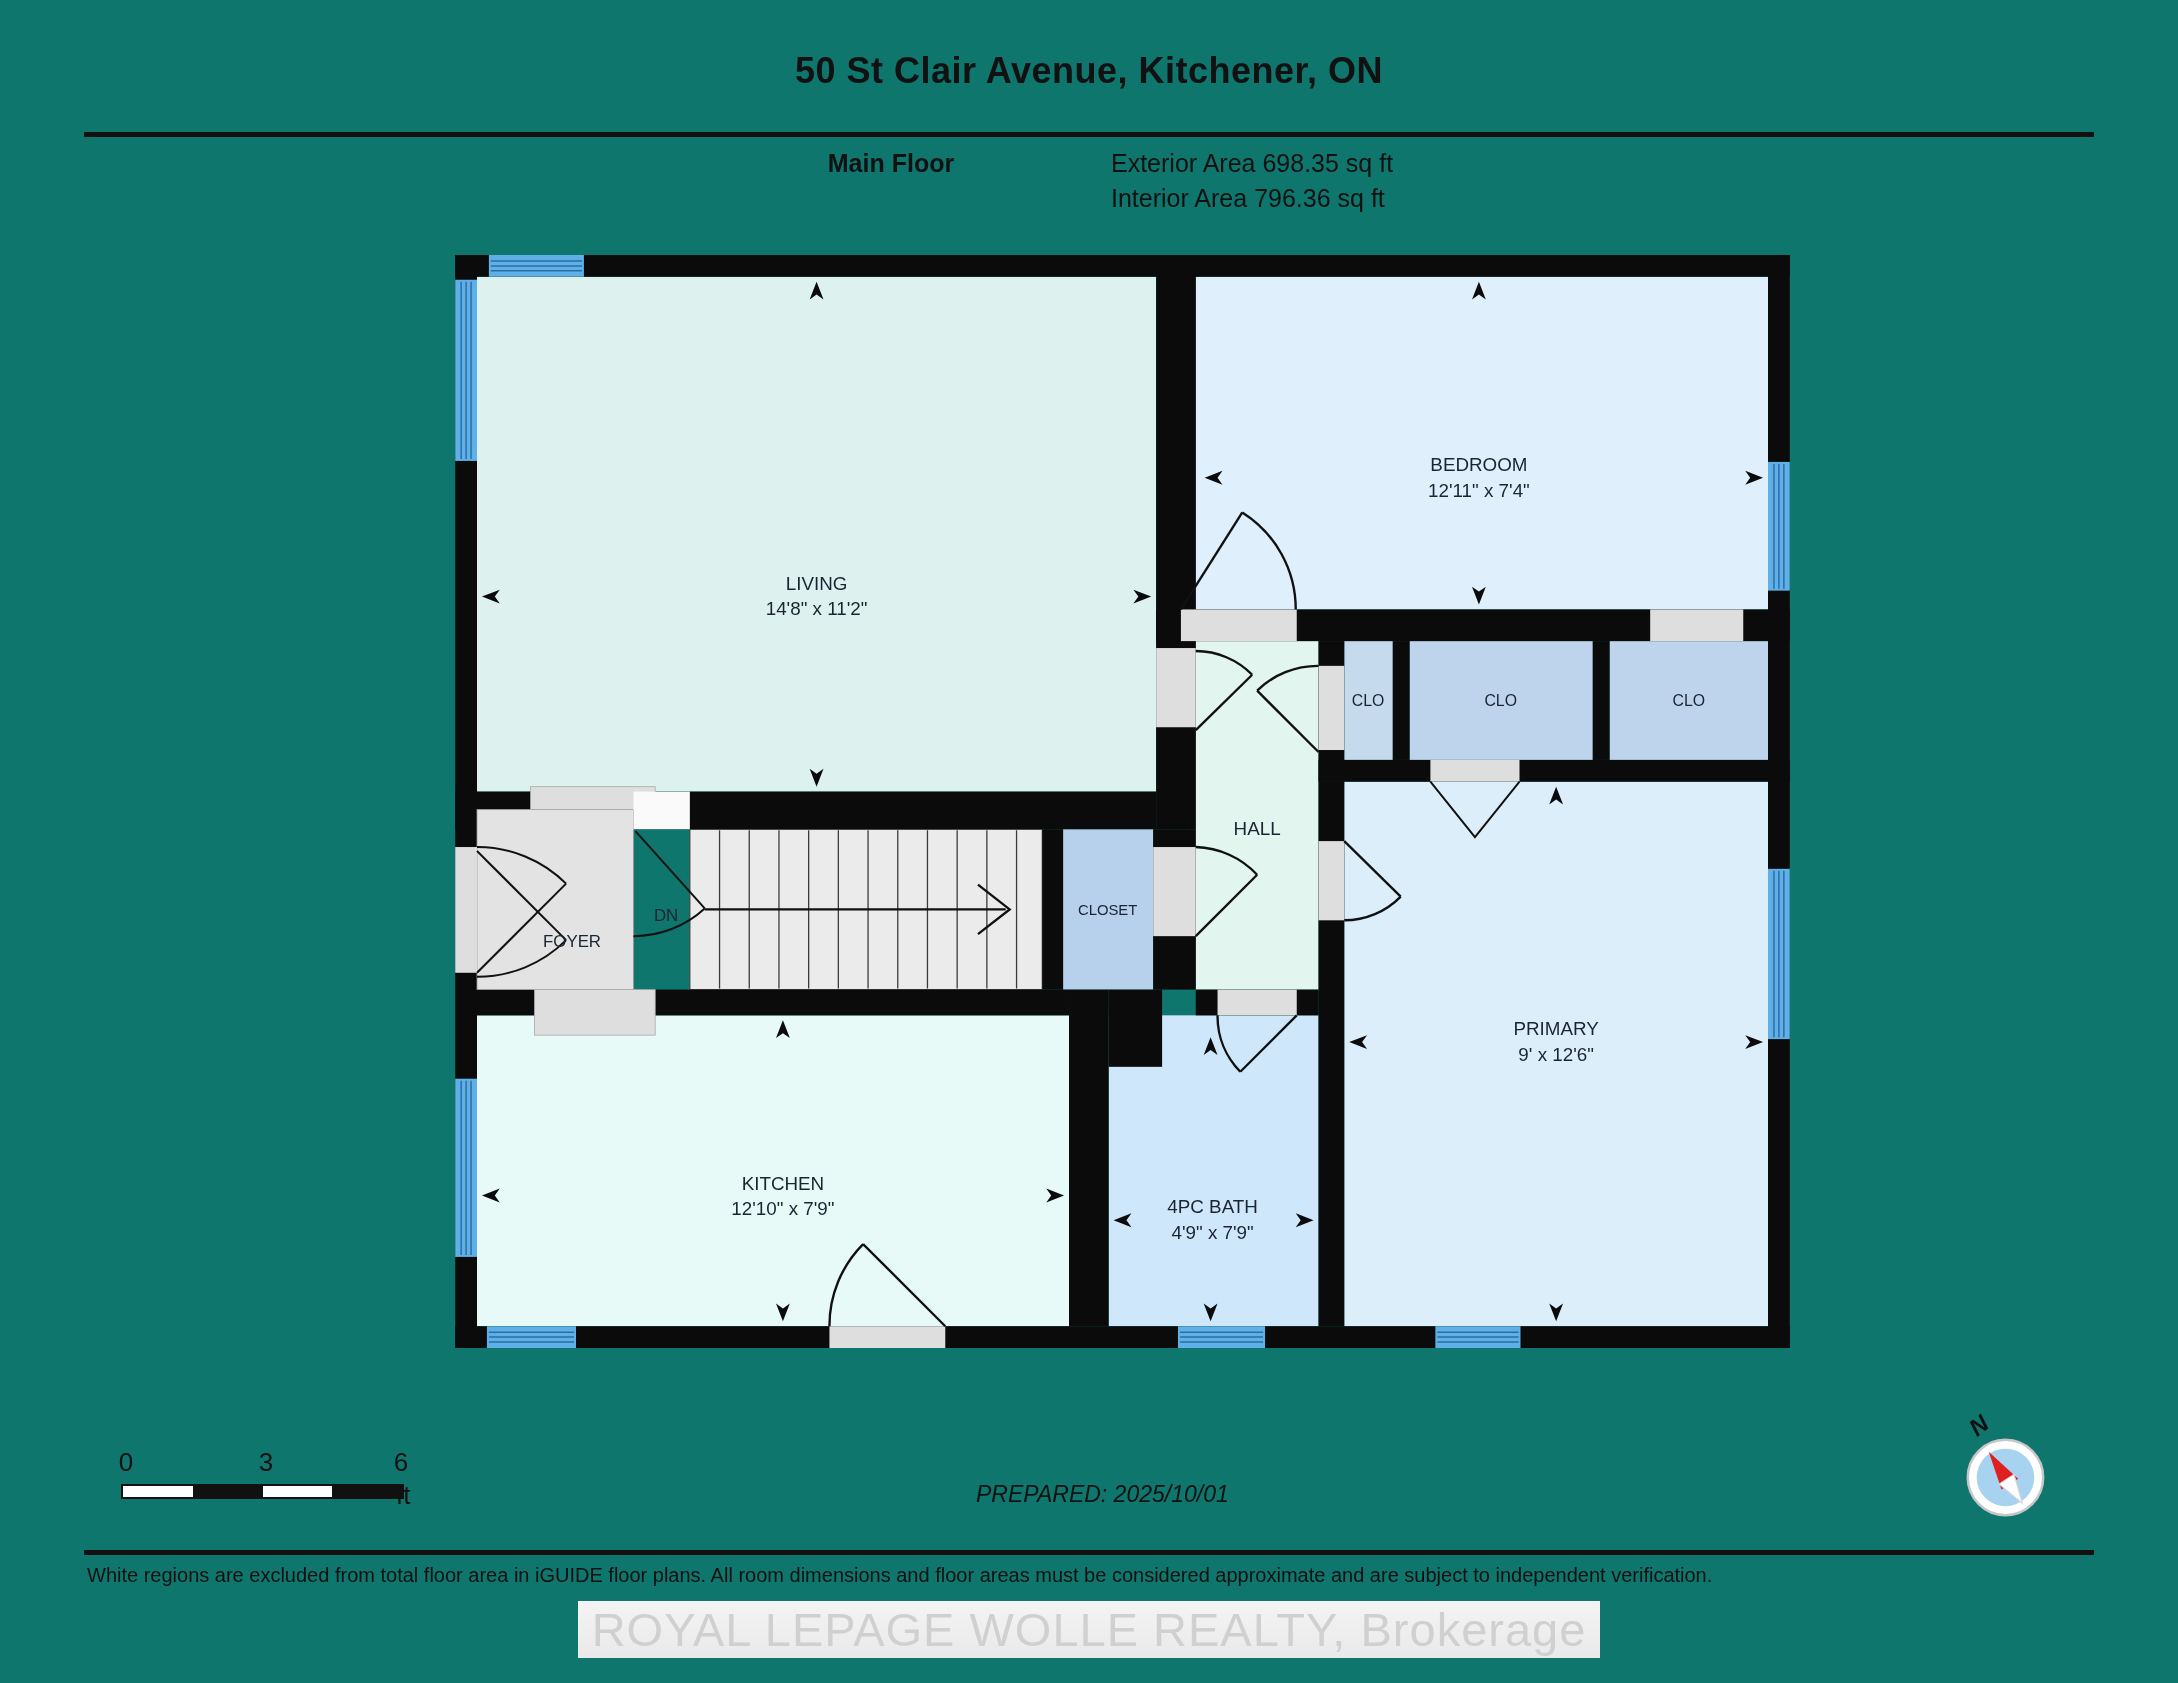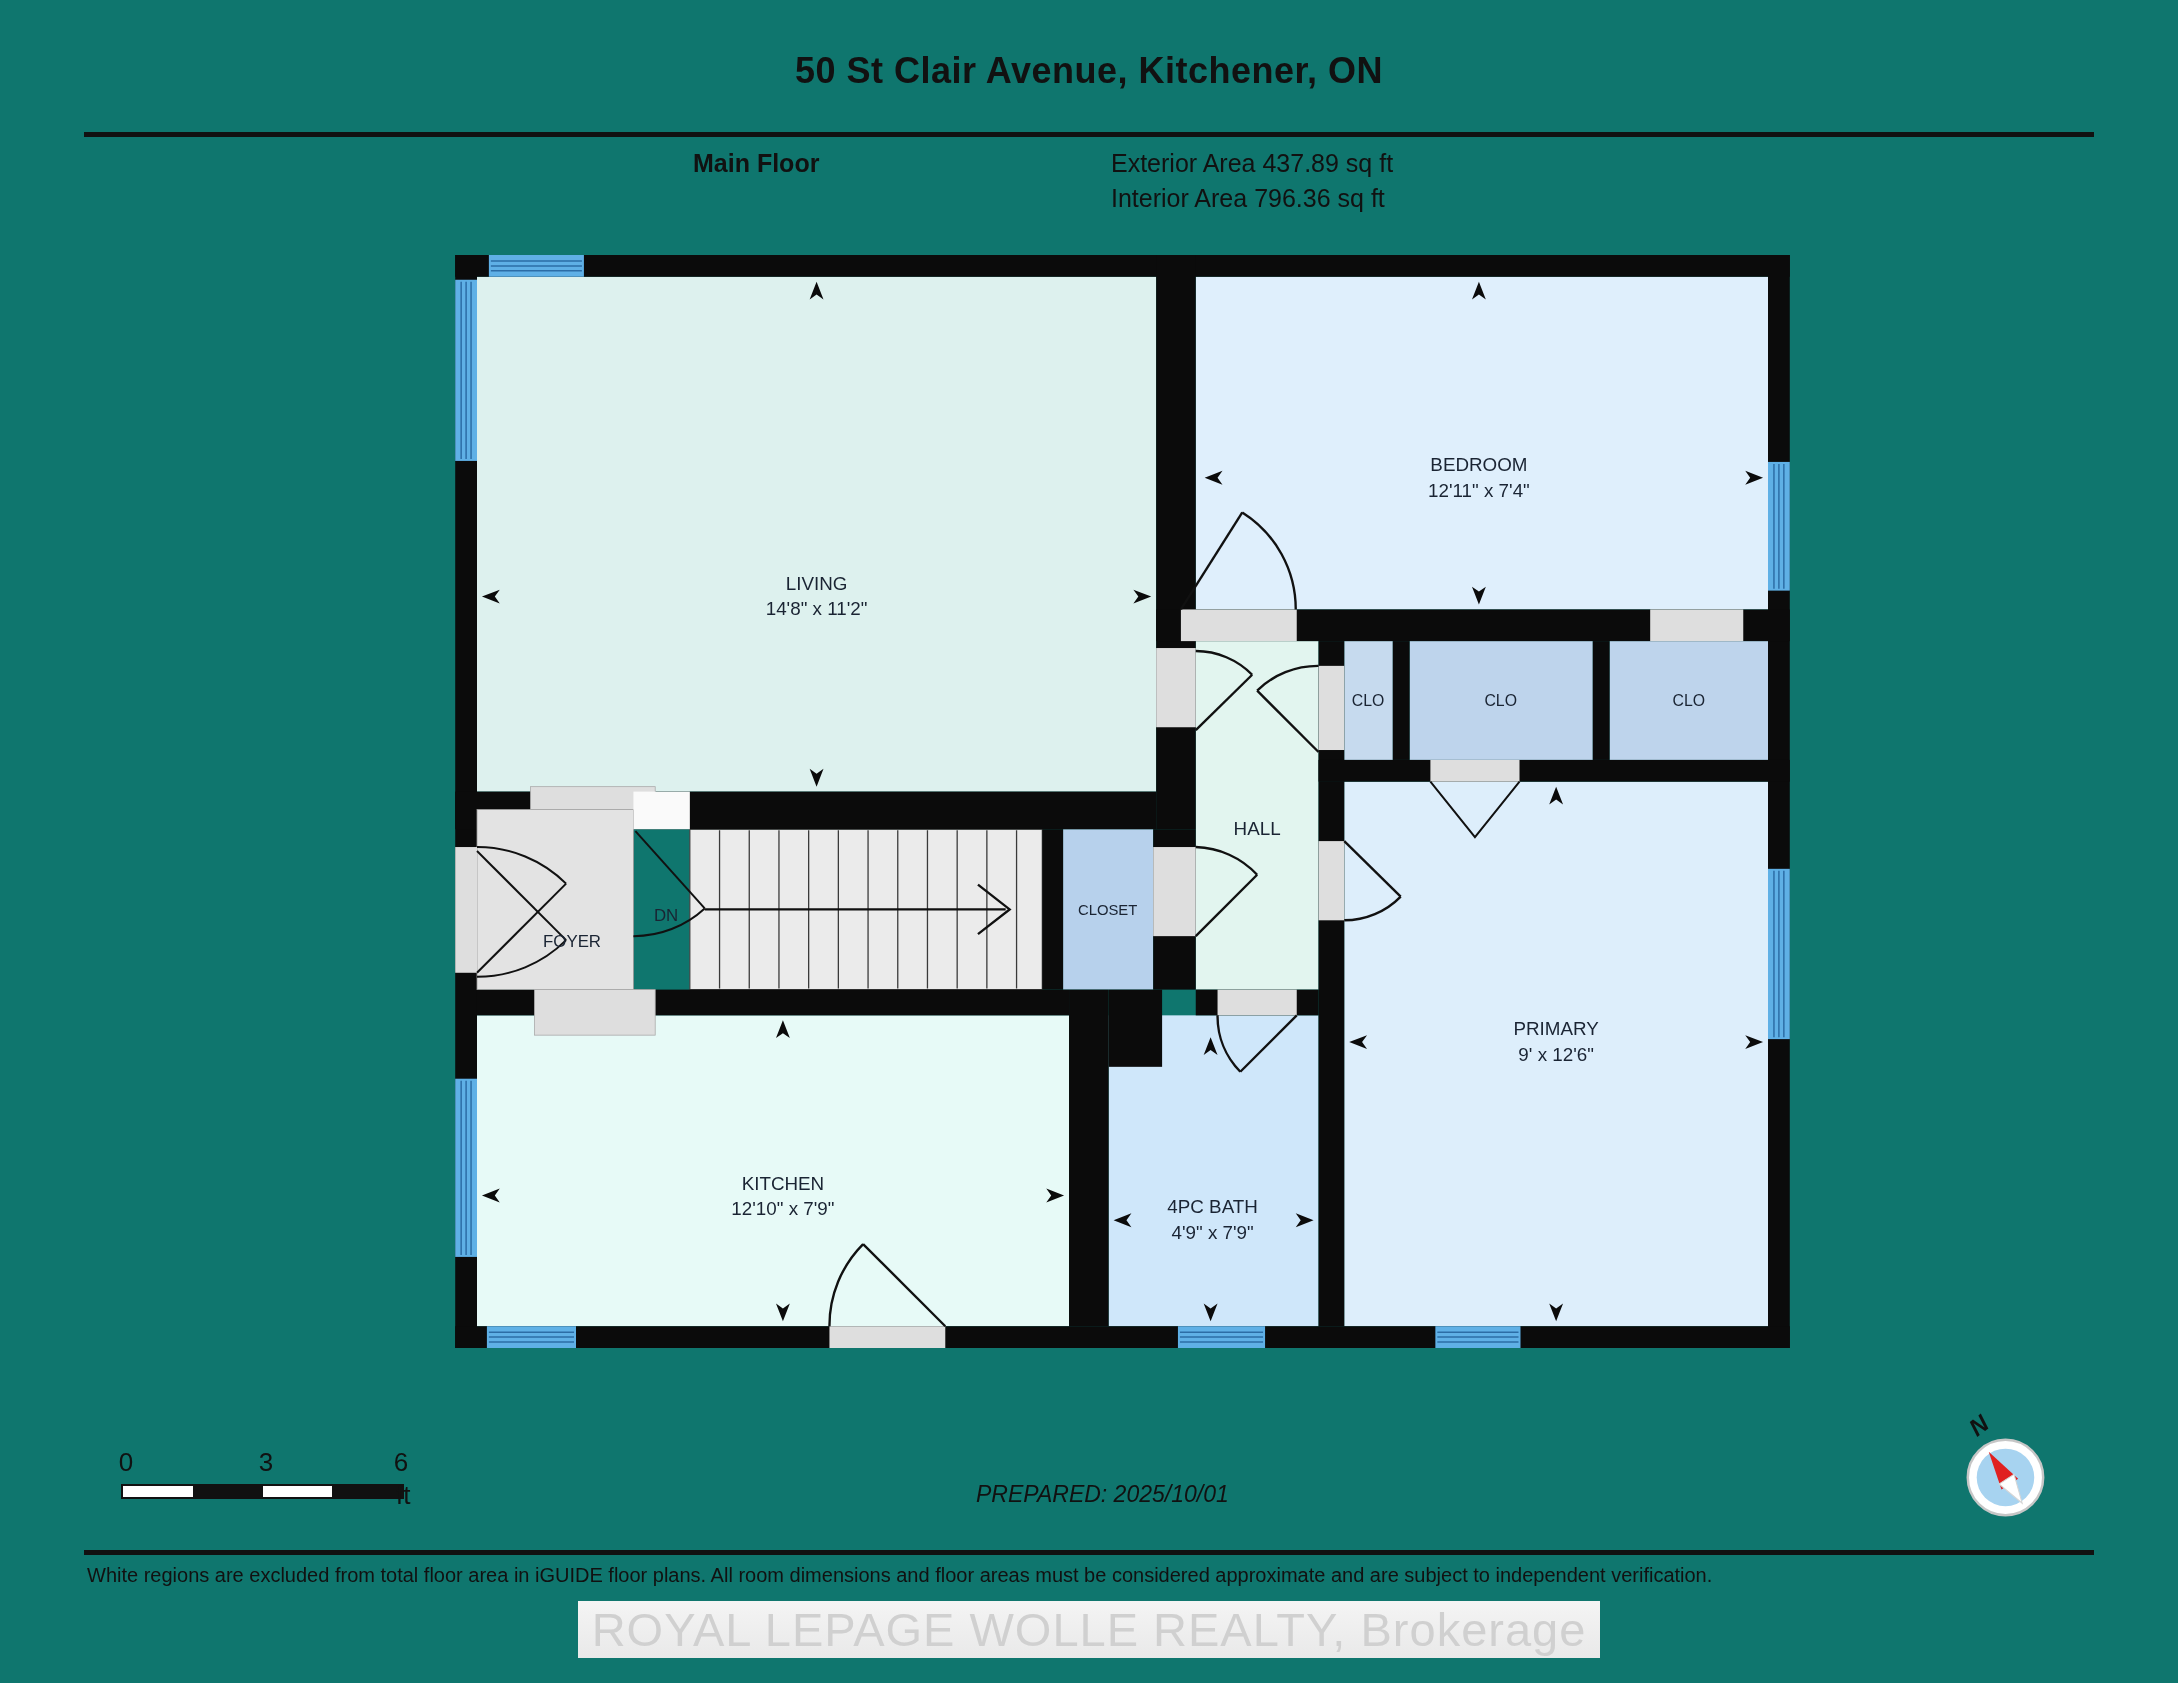--- a/index.html
+++ b/index.html
@@ -3,21 +3,21 @@
 <meta charset="utf-8">
 <style>
   html,body{margin:0;padding:0;background:#ffffff;}
   #page{position:relative;width:2178px;height:1683px;background:#0f766e;
         font-family:"Liberation Sans", sans-serif;color:#111;overflow:hidden;}
   .abs{position:absolute;}
   #title{top:50px;left:0;width:2178px;text-align:center;font-size:36px;font-weight:bold;letter-spacing:0.5px;}
   .rule{background:#111;height:5px;left:84px;width:2010px;}
   #rule-top{top:132px;}
   #rule-bottom{top:1550px;}
-  #floor-label{top:149px;left:693px;width:396px;text-align:left;font-size:25px;font-weight:bold;}
+  #floor-label{top:149px;left:693px;width:396px;text-align:center;font-size:25px;font-weight:bold;}
   #ext-area{top:149px;left:1111px;font-size:25px;}
   #int-area{top:184px;left:1111px;font-size:25px;}
   #plan-svg{top:255px;left:455px;}
   
   .sb-num{font-size:26px;top:1447px;width:40px;text-align:center;}
   #sb-0{left:106px;} #sb-3{left:246px;} #sb-6{left:381px;}
   #sb-bar{top:1484px;left:121px;width:283px;height:15px;border:2px solid #111;display:flex;box-sizing:border-box;}
   #sb-bar .seg{flex:1;height:100%;}
   .seg.w{background:#fff;} .seg.b{background:#111;}
   #sb-unit{top:1480px;left:396px;font-size:26px;}
@@ -32,21 +32,21 @@
   .small-label{font-size:16px;fill:#1a2433;text-anchor:middle;}
 </style>
 </head>
 <body>
 
 <div id="page">
 
   <div id="title" class="abs">50 St Clair Avenue, Kitchener, ON</div>
   <div id="rule-top" class="rule abs"></div>
   <div id="floor-label" class="abs">Main Floor</div>
-  <div id="ext-area" class="abs">Exterior Area 437.89 sq ft</div>
+  <div id="ext-area" class="abs">Exterior Area 698.35 sq ft</div>
   <div id="int-area" class="abs">Interior Area 796.36 sq ft</div>
 
   <svg id="plan-svg" class="abs" width="1335" height="1093" viewBox="0 0 1348 1104">
 
     <g>
       <rect x="22" y="22" width="686" height="520" fill="#ddf1ee"></rect>
       <rect x="748" y="22" width="578" height="336" fill="#dfeffc"></rect>
       <rect x="748" y="390" width="124" height="352" fill="#e2f5ef"></rect>
       <rect x="898" y="390" width="49" height="120" fill="#c6daee"></rect>
       <rect x="964" y="390" width="185" height="120" fill="#bed4ec"></rect>

